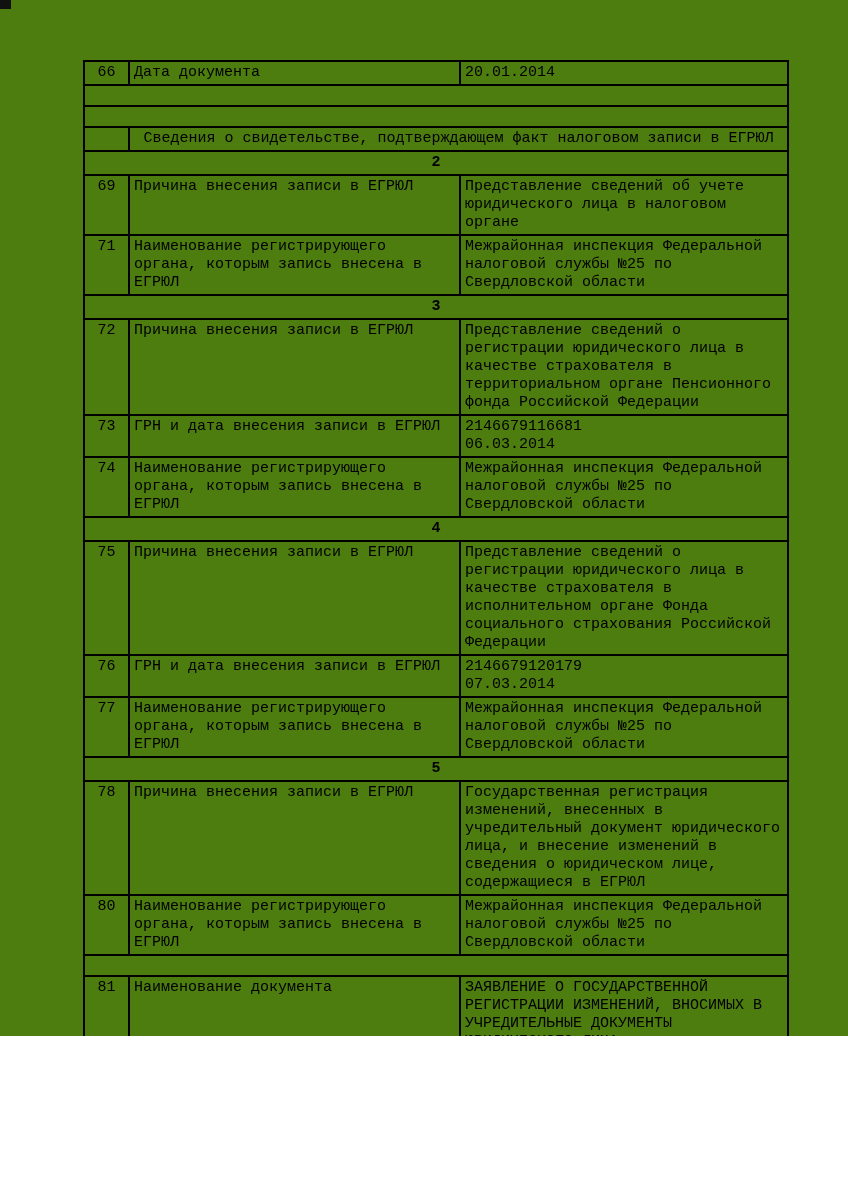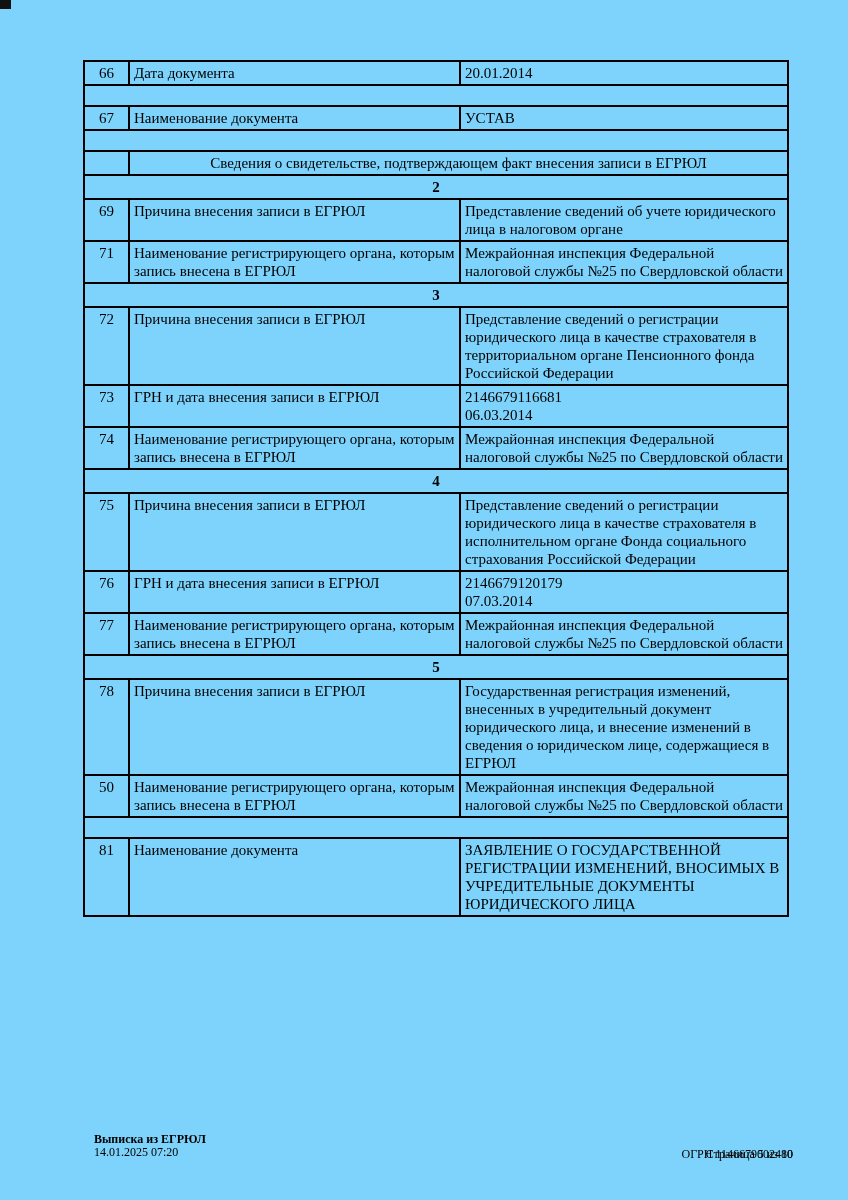--- a/index.html
+++ b/index.html
@@ -3,24 +3,24 @@
 <meta charset="utf-8">
 <style>
   html, body {
     margin: 0;
     padding: 0;
     background: #ffffff;
   }
   .page {
     position: relative;
     width: 848px;
-    height: 1200px;
-    background: #7dd3fc;
+    height: 1036px;
+    background: #4d7c0f;
     color: #000000;
-    font-family: Liberation Serif, serif;
+    font-family: Liberation Mono, monospace;
     overflow: hidden;
   }
   .corner-artifact {
     position: absolute;
     left: 0;
     top: 0;
     width: 11px;
     height: 9px;
     background: #111111;
   }
@@ -109,30 +109,25 @@
     <tbody id="table-body">
         <tr>
           <td class="c-num">66</td>
           <td class="c-label">Дата документа</td>
           <td class="c-value pre">20.01.2014</td>
         </tr>
         <tr>
           <td colspan="3" class="c-empty"></td>
         </tr>
         <tr>
-          <td class="c-num">67</td>
-          <td class="c-label">Наименование документа</td>
-          <td class="c-value pre">УСТАВ</td>
-        </tr>
-        <tr>
           <td colspan="3" class="c-empty"></td>
         </tr>
         <tr>
           <td class="c-num"></td>
-          <td colspan="2" class="c-title t-center">Сведения о свидетельстве, подтверждающем факт внесения записи в ЕГРЮЛ</td>
+          <td colspan="2" class="c-title t-center">Сведения о свидетельстве, подтверждающем факт налоговом записи в ЕГРЮЛ</td>
         </tr>
         <tr>
           <td colspan="3" class="c-secnum">2</td>
         </tr>
         <tr>
           <td class="c-num">69</td>
           <td class="c-label">Причина внесения записи в ЕГРЮЛ</td>
           <td class="c-value pre">Представление сведений об учете юридического лица в налоговом органе</td>
         </tr>
         <tr>
@@ -180,21 +175,21 @@
         </tr>
         <tr>
           <td colspan="3" class="c-secnum">5</td>
         </tr>
         <tr>
           <td class="c-num">78</td>
           <td class="c-label">Причина внесения записи в ЕГРЮЛ</td>
           <td class="c-value pre">Государственная регистрация изменений, внесенных в учредительный документ юридического лица, и внесение изменений в сведения о юридическом лице, содержащиеся в ЕГРЮЛ</td>
         </tr>
         <tr>
-          <td class="c-num">50</td>
+          <td class="c-num">80</td>
           <td class="c-label">Наименование регистрирующего органа, которым запись внесена в ЕГРЮЛ</td>
           <td class="c-value pre">Межрайонная инспекция Федеральной налоговой службы №25 по Свердловской области</td>
         </tr>
         <tr>
           <td colspan="3" class="c-empty"></td>
         </tr>
         <tr>
           <td class="c-num">81</td>
           <td class="c-label">Наименование документа</td>
           <td class="c-value pre">ЗАЯВЛЕНИЕ О ГОСУДАРСТВЕННОЙ РЕГИСТРАЦИИ ИЗМЕНЕНИЙ, ВНОСИМЫХ В УЧРЕДИТЕЛЬНЫЕ ДОКУМЕНТЫ  ЮРИДИЧЕСКОГО ЛИЦА</td>

